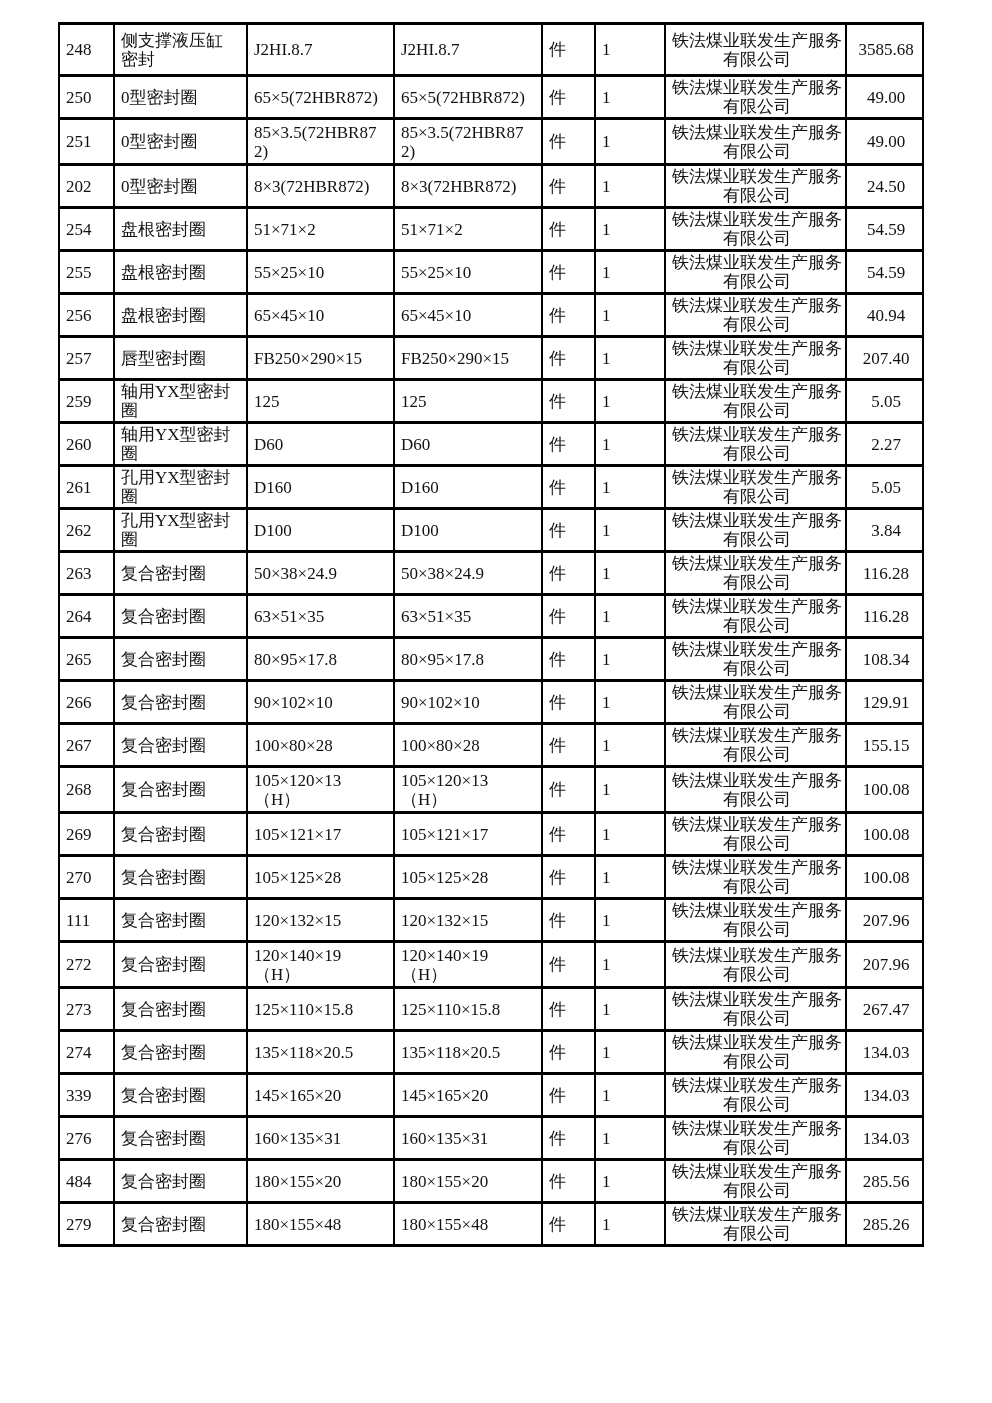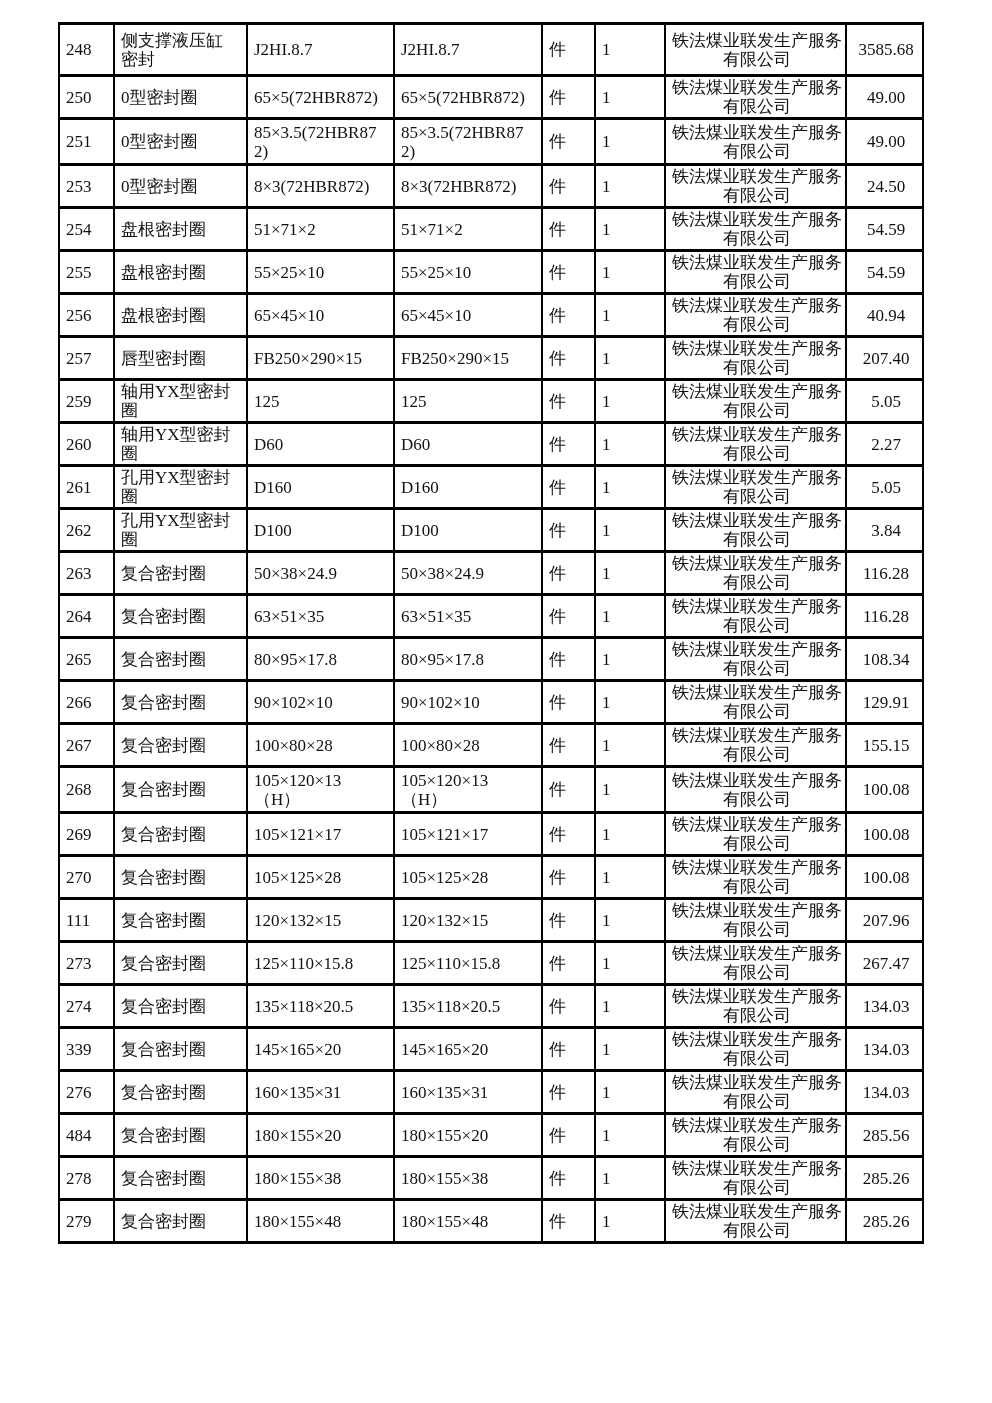--- a/index.html
+++ b/index.html
@@ -114,21 +114,21 @@
 2)</td>
           <td class="col-spec">85×3.5(72HBR87
 2)</td>
           <td class="col-unit">件</td>
           <td class="col-qty">1</td>
           <td class="col-supplier">铁法煤业联发生产服务
 有限公司</td>
           <td class="col-price">49.00</td>
         </tr>
         <tr>
-          <td class="col-no">253</td>
+          <td class="col-no">202</td>
           <td class="col-name">0型密封圈</td>
           <td class="col-spec">8×3(72HBR872)</td>
           <td class="col-spec">8×3(72HBR872)</td>
           <td class="col-unit">件</td>
           <td class="col-qty">1</td>
           <td class="col-supplier">铁法煤业联发生产服务
 有限公司</td>
           <td class="col-price">24.50</td>
         </tr>
         <tr>
@@ -317,20 +317,33 @@
           <td class="col-no">111</td>
           <td class="col-name">复合密封圈</td>
           <td class="col-spec">120×132×15</td>
           <td class="col-spec">120×132×15</td>
           <td class="col-unit">件</td>
           <td class="col-qty">1</td>
           <td class="col-supplier">铁法煤业联发生产服务
 有限公司</td>
           <td class="col-price">207.96</td>
         </tr>
+        <tr class="tall">
+          <td class="col-no">272</td>
+          <td class="col-name">复合密封圈</td>
+          <td class="col-spec">120×140×19
+（H）</td>
+          <td class="col-spec">120×140×19
+（H）</td>
+          <td class="col-unit">件</td>
+          <td class="col-qty">1</td>
+          <td class="col-supplier">铁法煤业联发生产服务
+有限公司</td>
+          <td class="col-price">207.96</td>
+        </tr>
         <tr>
           <td class="col-no">273</td>
           <td class="col-name">复合密封圈</td>
           <td class="col-spec">125×110×15.8</td>
           <td class="col-spec">125×110×15.8</td>
           <td class="col-unit">件</td>
           <td class="col-qty">1</td>
           <td class="col-supplier">铁法煤业联发生产服务
 有限公司</td>
           <td class="col-price">267.47</td>
@@ -371,31 +384,20 @@
         <tr>
           <td class="col-no">484</td>
           <td class="col-name">复合密封圈</td>
           <td class="col-spec">180×155×20</td>
           <td class="col-spec">180×155×20</td>
           <td class="col-unit">件</td>
           <td class="col-qty">1</td>
           <td class="col-supplier">铁法煤业联发生产服务
 有限公司</td>
           <td class="col-price">285.56</td>
-        </tr>
-        <tr>
-          <td class="col-no">278</td>
-          <td class="col-name">复合密封圈</td>
-          <td class="col-spec">180×155×38</td>
-          <td class="col-spec">180×155×38</td>
-          <td class="col-unit">件</td>
-          <td class="col-qty">1</td>
-          <td class="col-supplier">铁法煤业联发生产服务
-有限公司</td>
-          <td class="col-price">285.26</td>
         </tr>
         <tr>
           <td class="col-no">279</td>
           <td class="col-name">复合密封圈</td>
           <td class="col-spec">180×155×48</td>
           <td class="col-spec">180×155×48</td>
           <td class="col-unit">件</td>
           <td class="col-qty">1</td>
           <td class="col-supplier">铁法煤业联发生产服务
 有限公司</td>

